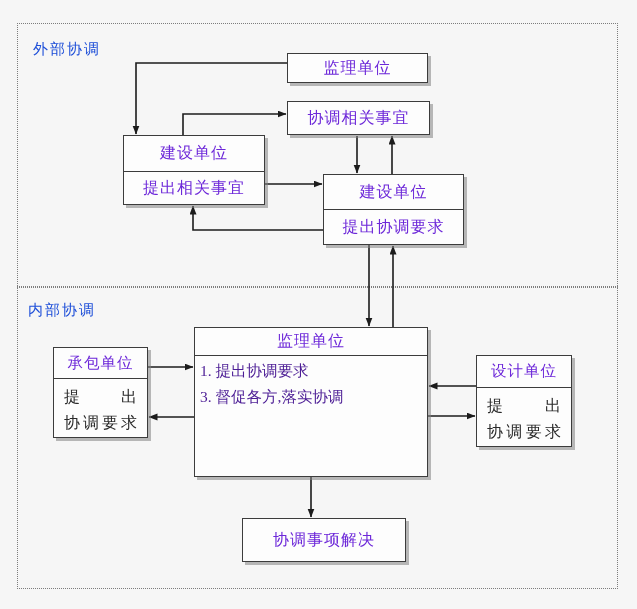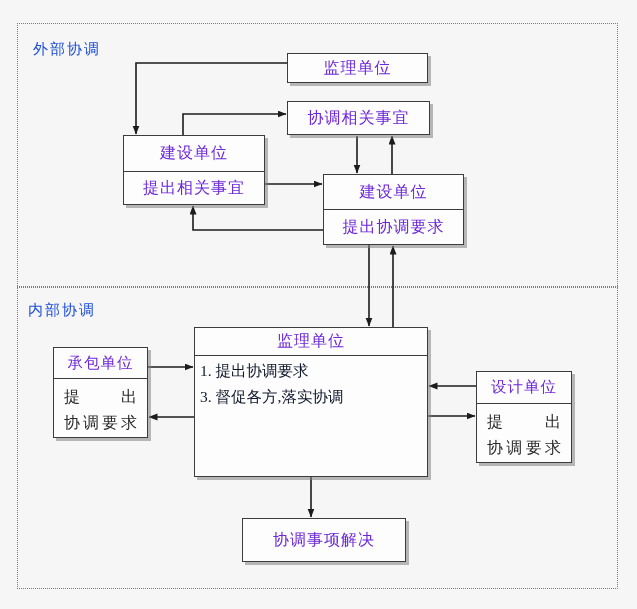--- a/index.html
+++ b/index.html
@@ -54,21 +54,21 @@
   }
   .justify-body .jline{
     text-align:justify;
     text-align-last:justify;
   }
   .list-body{
     flex:1 1 auto;
     padding:2px 4px 0 5px;
     font-size:15.5px;
     line-height:26px;
-    color:#0f172a;
+    color:#4c1d95;
   }
   .list-body .item{margin:0;}
   svg.wires{
     position:absolute;left:0;top:0;
     width:637px;height:609px;
     pointer-events:none;
   }
   svg.wires polyline{
     fill:none;
     stroke:#1c1c1c;
@@ -134,21 +134,21 @@
   </div>
 
   <div class="node" style="left:53px;top:347px;width:95px;height:91px;justify-content:center;">
     <div class="cell hdr" style="height:30px;font-size:15.5px;">承包单位</div>
     <div class="justify-body">
       <div class="jline">提出</div>
       <div class="jline">协调要求</div>
     </div>
   </div>
 
-  <div class="node" style="left:476px;top:355px;width:96px;height:92px;margin-top:16px;">
+  <div class="node" style="left:476px;top:355px;width:96px;height:92px;">
     <div class="cell hdr" style="height:31px;font-size:15.5px;">设计单位</div>
     <div class="justify-body">
       <div class="jline">提出</div>
       <div class="jline">协调要求</div>
     </div>
   </div>
 
   <div class="node" style="left:242px;top:518px;width:164px;height:44px;">
     <div class="cell grow">协调事项解决</div>
   </div>

